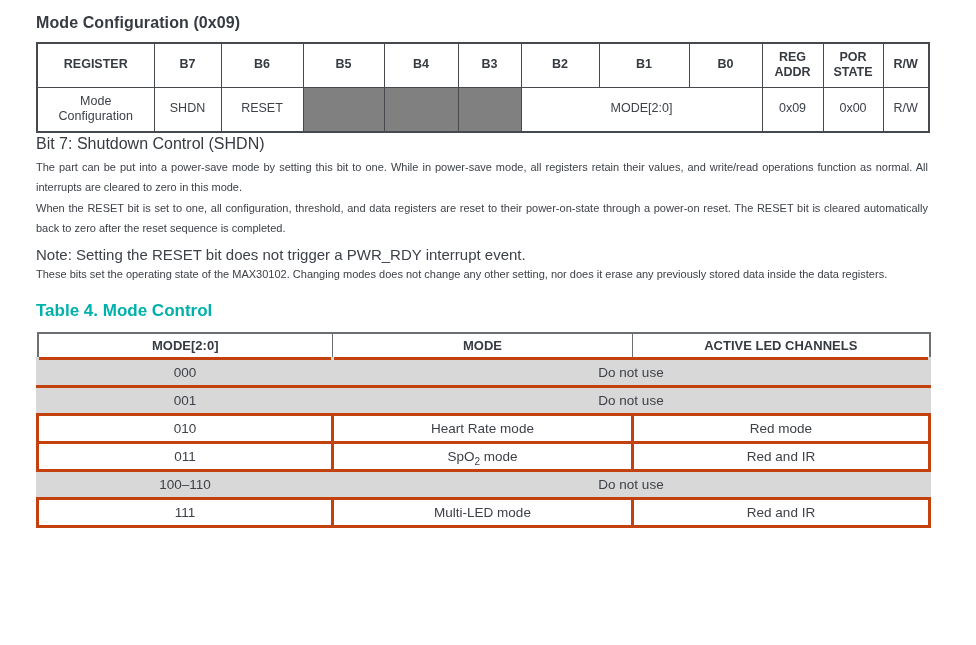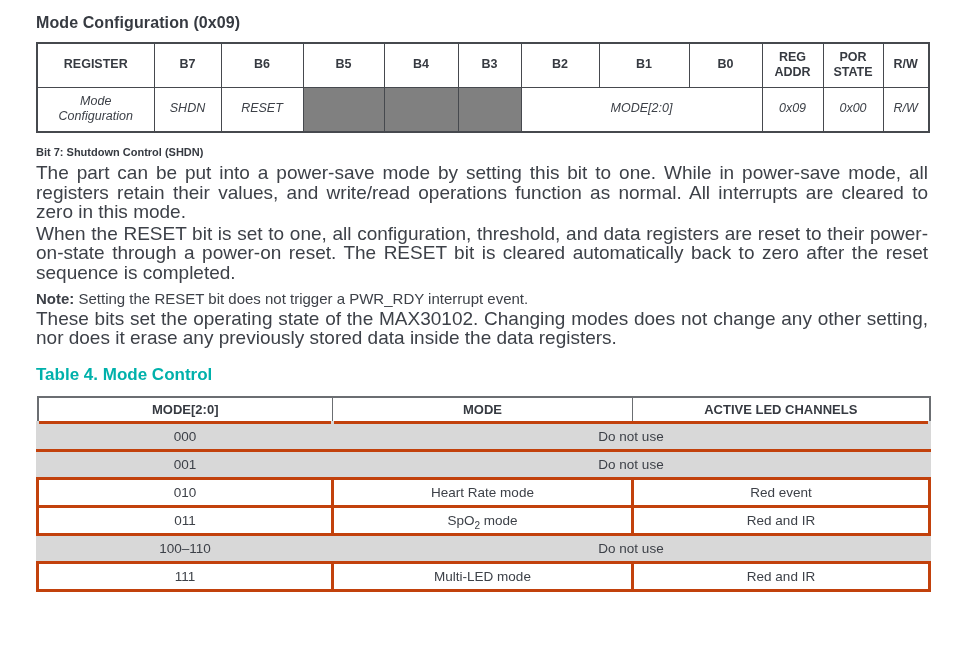--- a/index.html
+++ b/index.html
@@ -22,34 +22,34 @@
     border:2px solid #46494e;
   }
   table.reg-table th, table.reg-table td {
     border:1px solid #46494e;
     text-align:center; vertical-align:middle;
     font-size:12.5px; padding:2px 4px; line-height:1.25;
     overflow:hidden;
   }
   table.reg-table th { font-weight:bold; color:#363a41; }
   table.reg-table thead tr { height:44px;padding-left:20px; }
-  table.reg-table tbody tr { height:45px;font-style:italic; }
+  table.reg-table tbody tr { height:45px; }
   table.reg-table td.reserved { background:#808080; }
 
   
   h2.sec-heading {
-    font-size:11px; font-weight:bold; color:#363a41;
-    margin:13px 0 5px 0;
+    font-size:16px; font-weight:normal; color:#363a41;
+    margin:2px 0 5px 0;
   }
   p.body-text {
-    font-size:19px; line-height:19.5px; margin:0 0 2px 0;
+    font-size:11px; line-height:19.5px; margin:0 0 2px 0;
     text-align:justify; width:892px;
   }
   p.note-line { font-size:15px; line-height:19.5px; margin:7px 0 0 0; width:892px; }
-  p.note-line .note-label { font-weight:bold;text-align:right; }
+  p.note-line .note-label { font-weight:normal;text-align:right; }
 
   
   h2.table-title {
     font-size:17px; font-weight:bold; color:#00b1ab;
     margin:17px 0 11px 0;
   }
   table.mode-table {
     border-collapse:collapse; table-layout:fixed; width:892px;
     border:2px solid #6b6e72;
   }
@@ -150,21 +150,21 @@
         <td>000</td>
         <td colspan="2">Do not use</td>
       </tr>
       <tr class="shaded after-shaded">
         <td>001</td>
         <td colspan="2">Do not use</td>
       </tr>
       <tr>
         <td>010</td>
         <td>Heart Rate mode</td>
-        <td>Red event</td>
+        <td>Red mode</td>
       </tr>
       <tr>
         <td>011</td>
         <td><span>SpO</span><sub>2</sub><span> mode</span></td>
         <td>Red and IR</td>
       </tr>
       <tr class="shaded">
         <td>100–110</td>
         <td colspan="2">Do not use</td>
       </tr>

